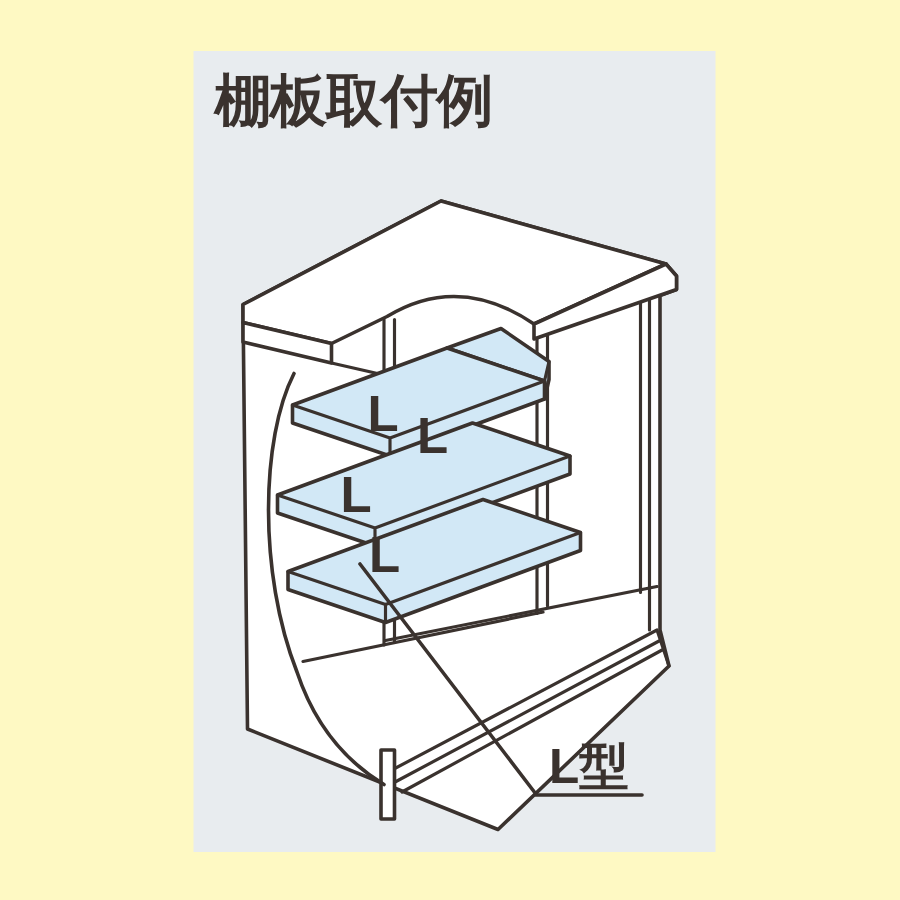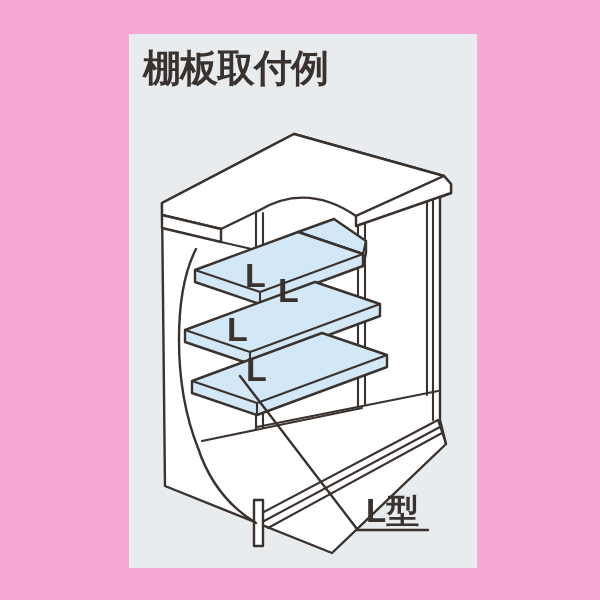--- a/index.html
+++ b/index.html
@@ -5,21 +5,21 @@
   :root{
     --line:#3a322e;
     --panel:#e8ecef;
     --shelf:#d2e8f6;
     --surface:#ffffff;
   }
   html,body{margin:0;padding:0;background:#ffffff;}
   .stage{
     position:relative;
     width:600px;height:600px;
-    background:#f9a8d4;
+    background:#fef9c3;
     font-family:"Liberation Sans", sans-serif;
     overflow:hidden;
   }
   .panel{
     position:absolute;left:129px;top:34px;width:348px;height:534px;
     background:var(--panel);
   }
   .title{
     position:absolute;left:143px;top:48px;width:320px;
     font-size:38px;font-weight:600;letter-spacing:-1px;

